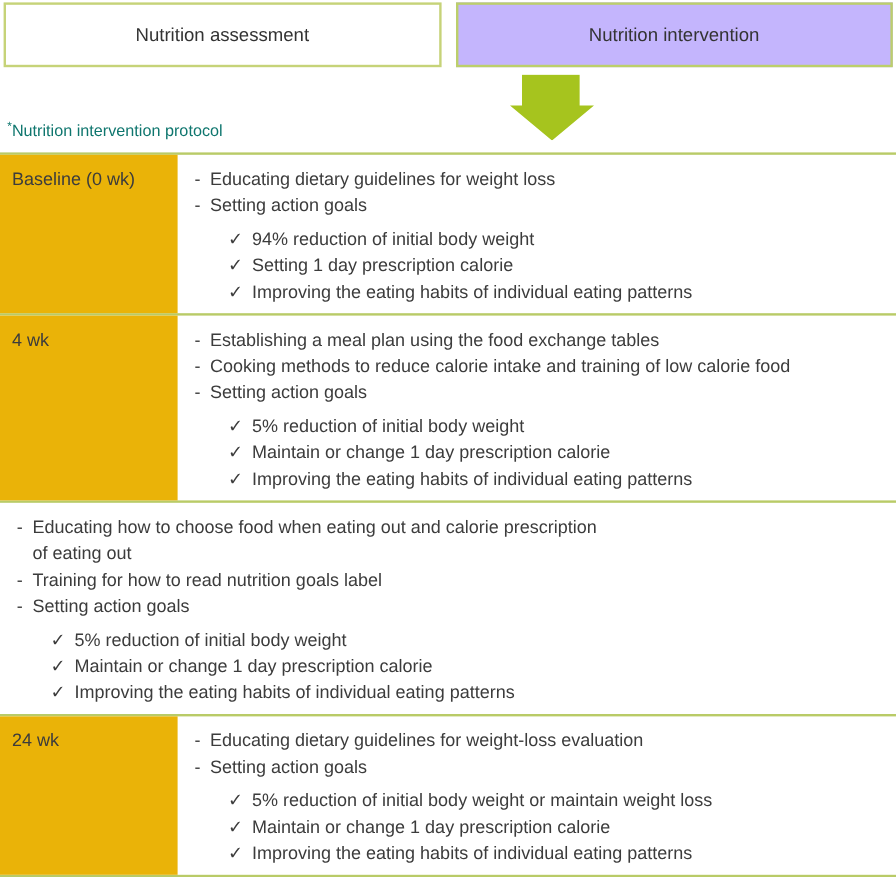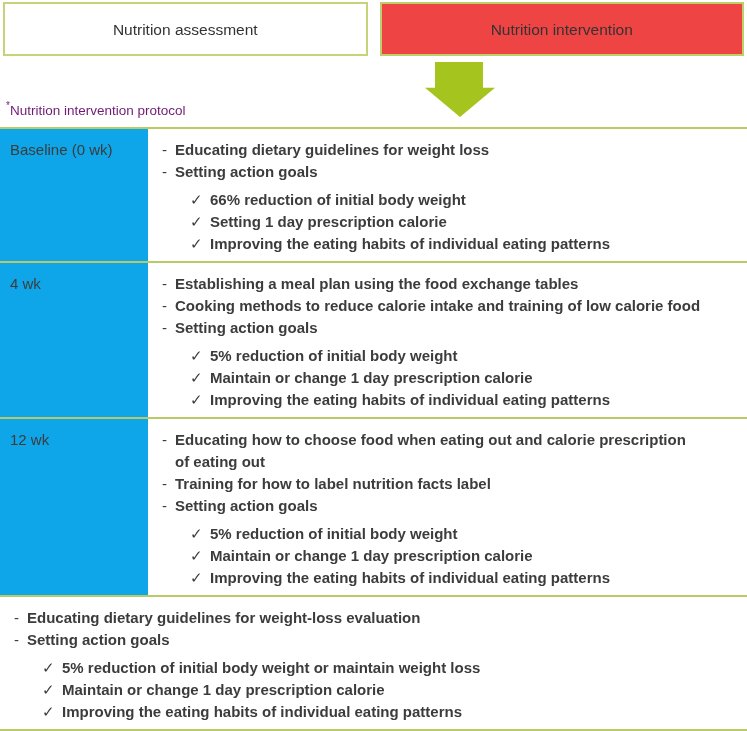--- a/index.html
+++ b/index.html
@@ -7,43 +7,43 @@
     position:relative;width:747px;height:731px;background:#fff;overflow:hidden;
     font-family:"Liberation Sans",sans-serif;color:#3c3c3c;
   }
   
   .tabbar{position:absolute;top:2px;left:3px;right:3px;display:flex;gap:12px;height:54px;}
   .tab{
     flex:1 1 0;background:#ffffff;border:2px solid #c6d378;box-sizing:border-box;
     display:flex;align-items:center;justify-content:center;text-align:center;
     font-size:15.5px;line-height:19px;color:#333;padding:0 10px;
   }
-  .tab.active{background:#ef4444;border-color:#bccf6b;}
+  .tab.active{background:#c4b5fd;border-color:#bccf6b;}
   
   .flow-arrow{
     position:absolute;left:425px;top:62px;width:70px;height:55px;background:#a6c41e;
     clip-path:polygon(14.3% 0,82.9% 0,82.9% 47%,100% 47%,50% 100%,0 47%,14.3% 47%);
   }
   
-  .caption{position:absolute;left:6px;top:100px;font-size:13.5px;color:#701a75;}
+  .caption{position:absolute;left:6px;top:100px;font-size:13.5px;color:#0f766e;}
   .caption sup{font-size:10px;vertical-align:super;}
   
   .ptable{position:absolute;left:0;right:0;top:127px;border-bottom:2px solid #b9cb67;}
   .prow{display:flex;border-top:2px solid #b9cb67;}
   .cell-period{
-    flex:0 0 148px;box-sizing:border-box;background:#0ea5e9;
+    flex:0 0 148px;box-sizing:border-box;background:#eab308;
     padding:10px 6px 11px 10px;font-size:15px;line-height:22px;
   }
   .cell-content{flex:1 1 auto;box-sizing:border-box;padding:10px 8px 6px 14px;}
   .ln{display:flex;font-size:15px;line-height:22px;}
   .mk{flex:0 0 13px;width:13px;}
   .ln.goal{margin-left:28px;}
   .ln.goal .mk{flex:0 0 20px;width:20px;}
   .ln.goal.first{margin-top:6px;}
-  .tx{flex:1 1 auto;font-weight:bold;}
+  .tx{flex:1 1 auto;}
 </style>
 </head>
 <body>
 
 <div class="stage">
 
   <div class="tabbar">
     <div class="tab">
       <span>Nutrition assessment</span>
     </div>
@@ -64,21 +64,21 @@
         <div class="ln item">
             <span class="mk">-</span>
             <span class="tx">Educating dietary guidelines for weight loss</span>
           </div>
         <div class="ln item">
             <span class="mk">-</span>
             <span class="tx">Setting action goals</span>
           </div>
         <div class="ln goal first">
             <span class="mk">✓</span>
-            <span class="tx">66% reduction of initial body weight</span>
+            <span class="tx">94% reduction of initial body weight</span>
           </div>
         <div class="ln goal">
             <span class="mk">✓</span>
             <span class="tx">Setting 1 day prescription calorie</span>
           </div>
         <div class="ln goal">
             <span class="mk">✓</span>
             <span class="tx">Improving the eating habits of individual eating patterns</span>
           </div>
       </div>
@@ -108,33 +108,32 @@
             <span class="tx">Maintain or change 1 day prescription calorie</span>
           </div>
         <div class="ln goal">
             <span class="mk">✓</span>
             <span class="tx">Improving the eating habits of individual eating patterns</span>
           </div>
       </div>
     </div>
 
     <div class="prow">
-      <div class="cell-period">12 wk</div>
       <div class="cell-content">
         <div class="ln item">
             <span class="mk">-</span>
             <span class="tx">Educating how to choose food when eating out and calorie prescription</span>
           </div>
         <div class="ln cont">
             <span class="mk"></span>
             <span class="tx">of eating out</span>
           </div>
         <div class="ln item">
             <span class="mk">-</span>
-            <span class="tx">Training for how to label nutrition facts label</span>
+            <span class="tx">Training for how to read nutrition goals label</span>
           </div>
         <div class="ln item">
             <span class="mk">-</span>
             <span class="tx">Setting action goals</span>
           </div>
         <div class="ln goal first">
             <span class="mk">✓</span>
             <span class="tx">5% reduction of initial body weight</span>
           </div>
         <div class="ln goal">
@@ -142,20 +141,21 @@
             <span class="tx">Maintain or change 1 day prescription calorie</span>
           </div>
         <div class="ln goal">
             <span class="mk">✓</span>
             <span class="tx">Improving the eating habits of individual eating patterns</span>
           </div>
       </div>
     </div>
 
     <div class="prow">
+      <div class="cell-period">24 wk</div>
       <div class="cell-content">
         <div class="ln item">
             <span class="mk">-</span>
             <span class="tx">Educating dietary guidelines for weight-loss evaluation</span>
           </div>
         <div class="ln item">
             <span class="mk">-</span>
             <span class="tx">Setting action goals</span>
           </div>
         <div class="ln goal first">

